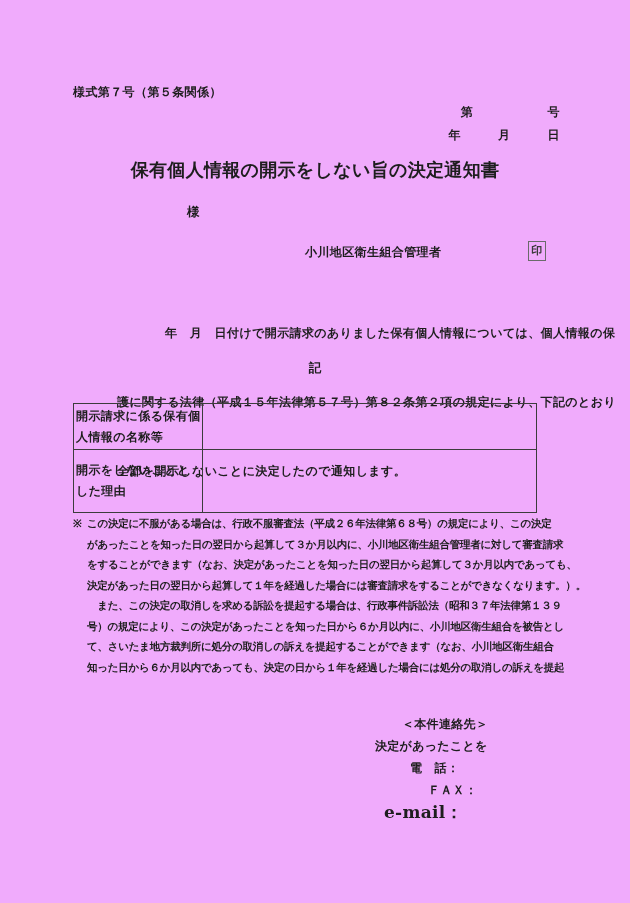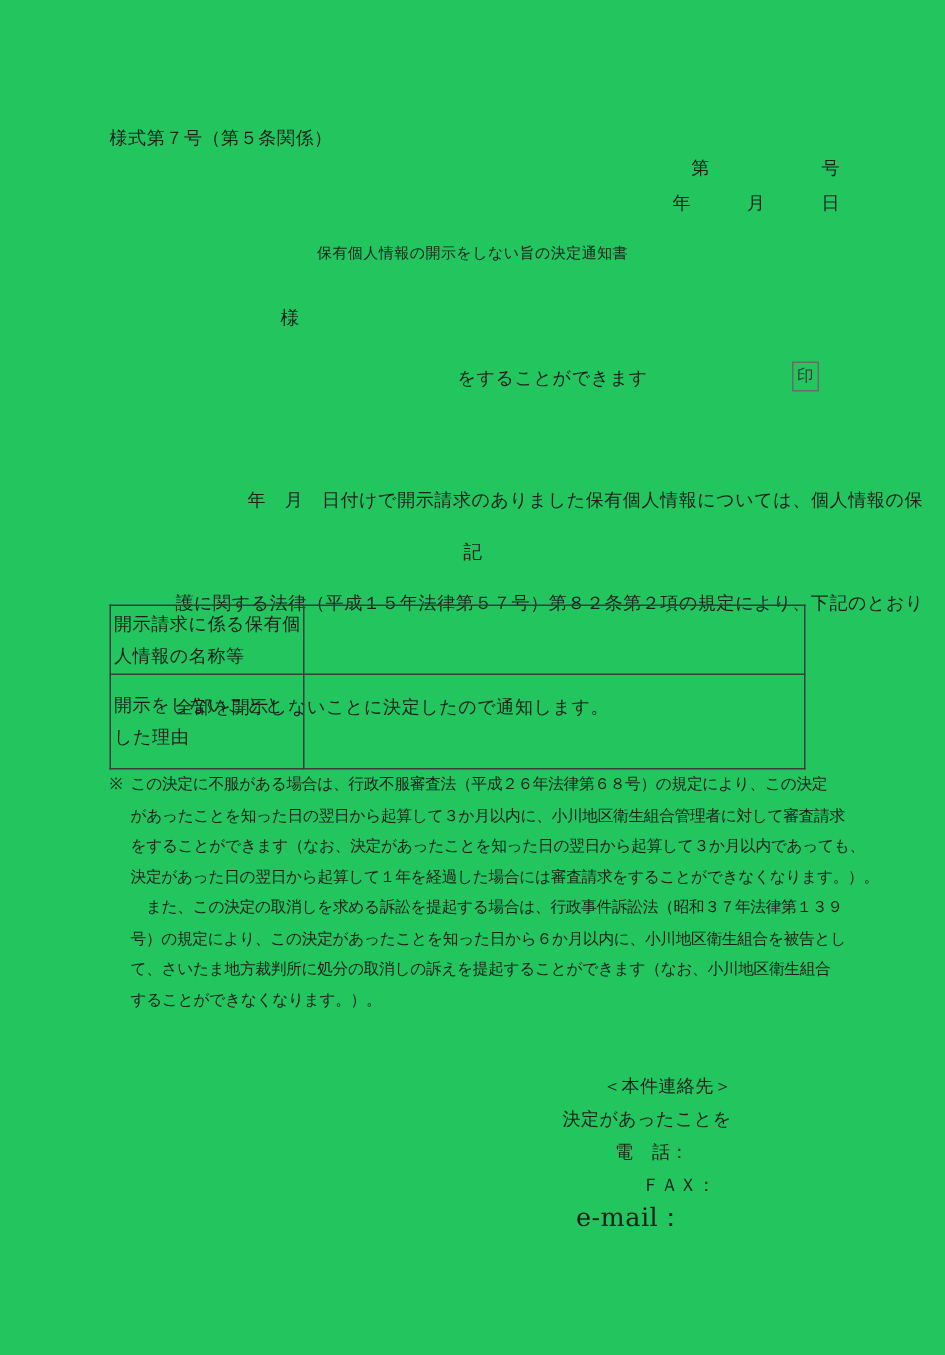--- a/index.html
+++ b/index.html
@@ -4,45 +4,46 @@
 <style>
   html, body {
     margin: 0;
     padding: 0;
     background: #ffffff;
   }
   .page {
     position: relative;
     width: 630px;
     height: 903px;
-    background: #22c55e;
+    background: #f0abfc;
     overflow: hidden;
     font-family: "DejaVu Serif", "Liberation Serif", serif;
     color: #1e1e1e;
+    font-weight: bold;
     -webkit-font-smoothing: antialiased;
   }
   .abs { position: absolute; }
 
   .form-number {
     left: 73px; top: 84px;
     font-size: 12px; letter-spacing: 0.4px; line-height: 16px;
     white-space: pre;
   }
   .doc-number, .issue-date {
     right: 70px;
     font-size: 12px; letter-spacing: 0.4px; line-height: 16px;
     white-space: pre; text-align: left;
   }
   .doc-number { top: 104px; }
   .issue-date { top: 127px; }
 
   .doc-title {
     left: 0; top: 161px; width: 630px;
     text-align: center;
-    font-size: 10px; letter-spacing: 0.3px; line-height: 17px;
+    font-size: 18px; letter-spacing: 0.3px; line-height: 17px;
     white-space: pre;
   }
   .addressee {
     left: 187px; top: 204px;
     font-size: 12.5px; line-height: 16px;
   }
   .issuer-line {
     left: 73px; top: 244px; width: 497px;
     font-size: 12px; letter-spacing: 0.4px; line-height: 16px;
   }
@@ -112,21 +113,21 @@
 
   <div class="abs doc-number">第　　　　　　号</div>
 
   <div class="abs issue-date">年　　　月　　　日</div>
 
   <div class="abs doc-title">保有個人情報の開示をしない旨の決定通知書</div>
 
   <div class="abs addressee">様</div>
 
   <div class="abs issuer-line">
-    <span class="issuer-name">をすることができます</span>
+    <span class="issuer-name">小川地区衛生組合管理者</span>
     <span class="seal-box">印</span>
   </div>
 
   <div class="abs body-par">
     <div class="body-line first">年　月　日付けで開示請求のありました保有個人情報については、個人情報の保</div>
     <div class="body-line">護に関する法律（平成１５年法律第５７号）第８２条第２項の規定により、下記のとおり</div>
     <div class="body-line">全部を開示しないことに決定したので通知します。</div>
   </div>
 
   <div class="abs section-mark">記</div>
@@ -146,21 +147,21 @@
 
   <div class="abs remarks">
     <span class="remarks-marker">※</span>
     <div class="remark-line">この決定に不服がある場合は、行政不服審査法（平成２６年法律第６８号）の規定により、この決定</div>
     <div class="remark-line">があったことを知った日の翌日から起算して３か月以内に、小川地区衛生組合管理者に対して審査請求</div>
     <div class="remark-line">をすることができます（なお、決定があったことを知った日の翌日から起算して３か月以内であっても、</div>
     <div class="remark-line">決定があった日の翌日から起算して１年を経過した場合には審査請求をすることができなくなります。）。</div>
     <div class="remark-line">　また、この決定の取消しを求める訴訟を提起する場合は、行政事件訴訟法（昭和３７年法律第１３９</div>
     <div class="remark-line">号）の規定により、この決定があったことを知った日から６か月以内に、小川地区衛生組合を被告とし</div>
     <div class="remark-line">て、さいたま地方裁判所に処分の取消しの訴えを提起することができます（なお、小川地区衛生組合</div>
-    <div class="remark-line">することができなくなります。）。</div>
+    <div class="remark-line">知った日から６か月以内であっても、決定の日から１年を経過した場合には処分の取消しの訴えを提起</div>
   </div>
 
   <div class="abs contact-heading">＜本件連絡先＞</div>
   <div class="abs contact-org">決定があったことを</div>
   <div class="abs contact-tel">電　話：</div>
   <div class="abs contact-fax">ＦＡＸ：</div>
   <div class="abs contact-email">e-mail：</div>
 
 </div>
 

